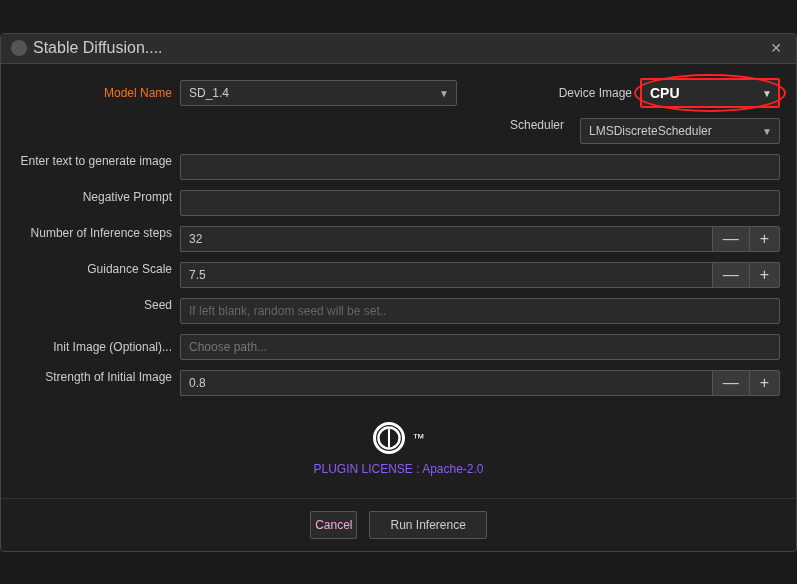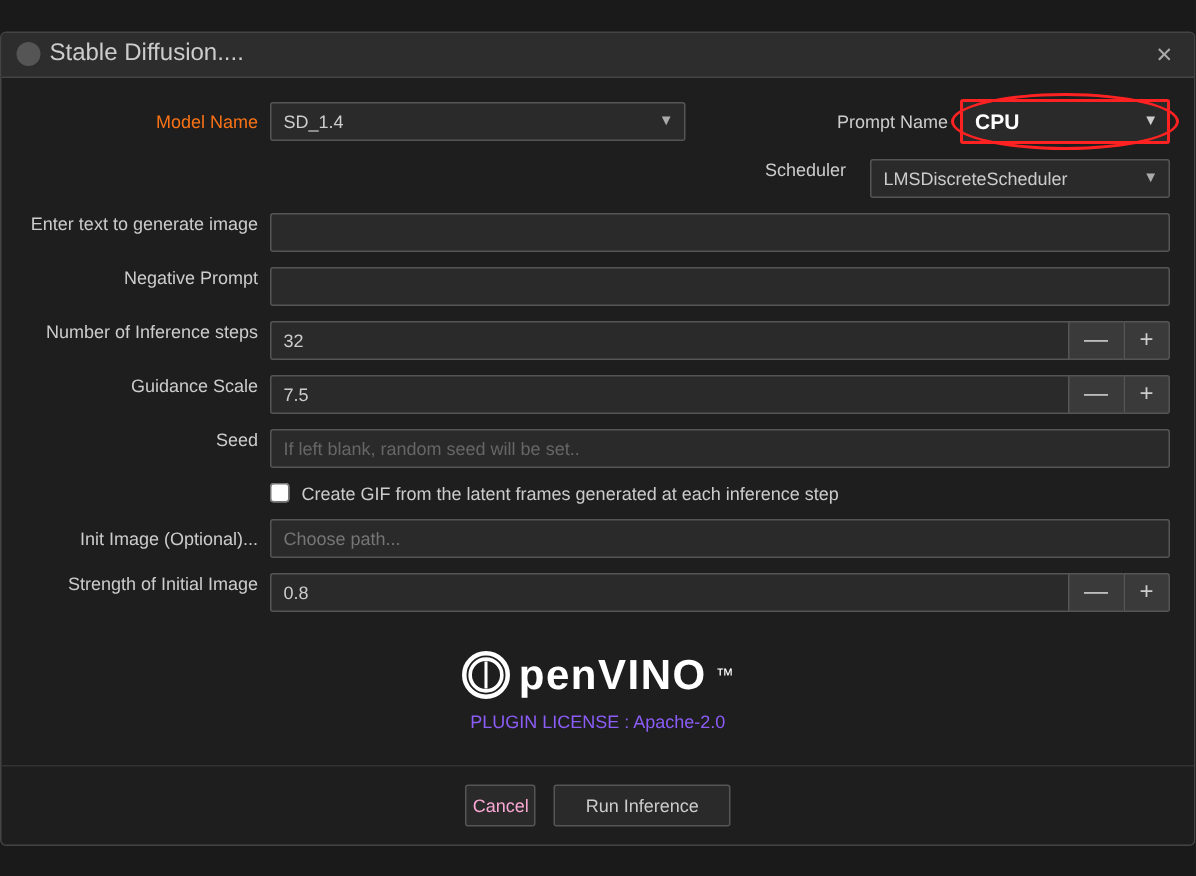--- a/index.html
+++ b/index.html
@@ -355,21 +355,21 @@
         <div class="select-wrapper">
           <select class="select-field">
             <option>SD_1.4</option>
             <option>SD_1.5</option>
             <option>SD_2.0</option>
           </select>
           <span class="select-arrow">▼</span>
         </div>
       </div>
       <div class="top-right">
-        <span class="label-white">Prompt Name</span>
+        <span class="label-white">Device Image</span>
         <div class="device-name-select-wrapper" style="position:relative;">
           <select class="device-name-select">
             <option>CPU</option>
             <option>GPU</option>
             <option>AUTO</option>
           </select>
           <span class="select-arrow" style="color:#ccc;">▼</span>
           <div class="cpu-circle"></div>
         </div>
       </div>
@@ -413,24 +413,20 @@
         <button class="btn-minus">—</button>
         <button class="btn-plus">+</button>
       </div>
     </div>
 
     <div class="row">
       <span class="label-white">Seed</span>
       <input type="text" class="input-field" placeholder="If left blank, random seed will be set.." style="">
     </div>
 
-    <div class="checkbox-row">
-      <input type="checkbox" style="">
-      <span class="checkbox-label">Create GIF from the latent frames generated at each inference step</span>
-    </div>
 
     <div class="init-image-row">
       <span class="init-label">Init Image (Optional)...</span>
       <input type="text" class="path-input" placeholder="Choose path..." style="">
     </div>
 
     <div class="row">
       <span class="label-white">Strength of Initial Image</span>
       <div class="number-input-row">
         <input type="text" class="number-input" value="0.8" style="">
@@ -440,21 +436,20 @@
     </div>
 
     <div class="openvino-section">
       <div class="openvino-logo">
         <div class="openvino-circle">
           <svg width="32" height="32" viewBox="0 0 32 32">
             <circle cx="16" cy="16" r="13" fill="none" stroke="white" stroke-width="3"></circle>
             <line x1="16" y1="5" x2="16" y2="27" stroke="white" stroke-width="2.5"></line>
           </svg>
         </div>
-        <span class="openvino-text">penVINO</span>
         <sup class="openvino-tm">™</sup>
       </div>
       <div class="license-text">PLUGIN LICENSE : Apache-2.0</div>
     </div>
 
   </div>
 
   <div class="footer">
     <button class="btn-cancel">Cancel</button>
     <button class="btn-run">Run Inference</button>

